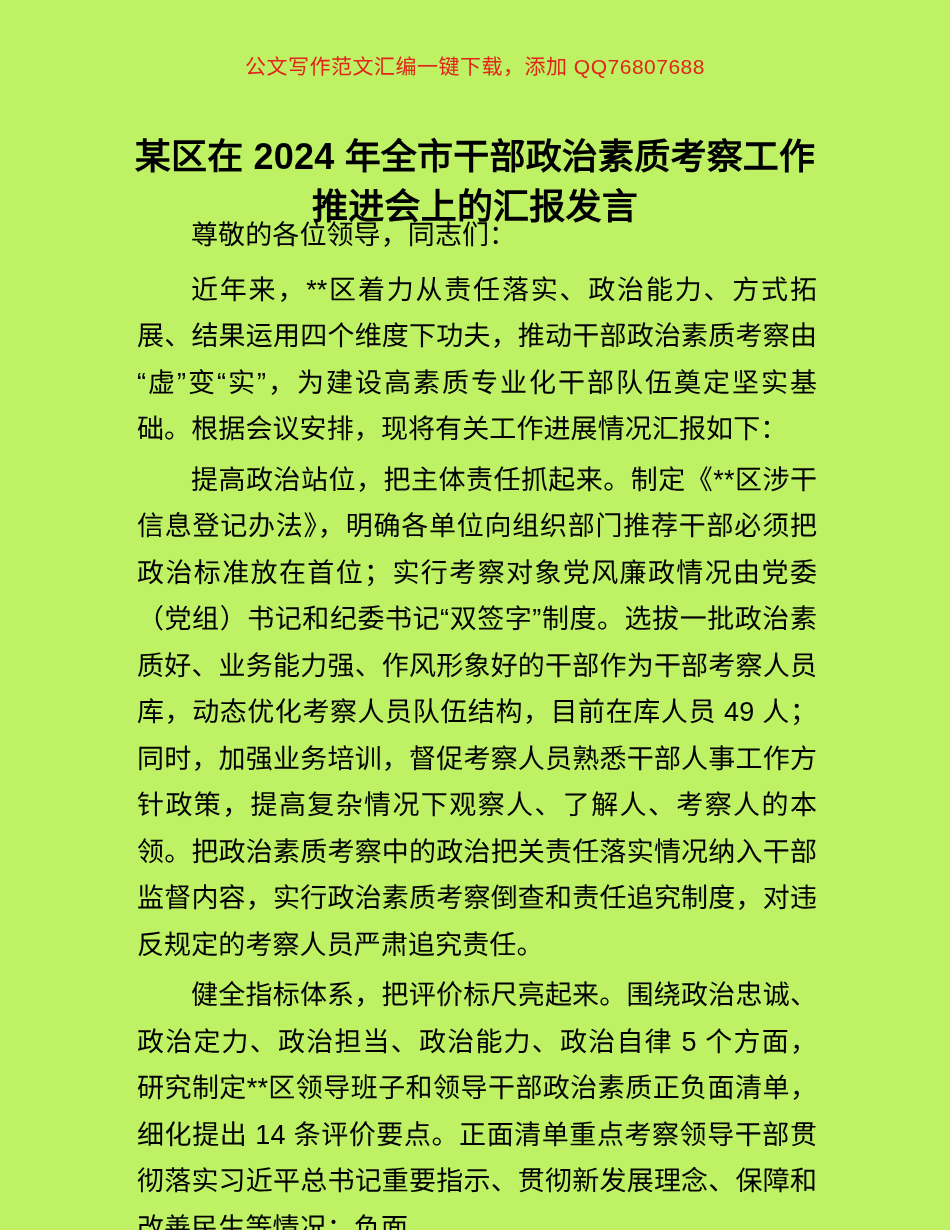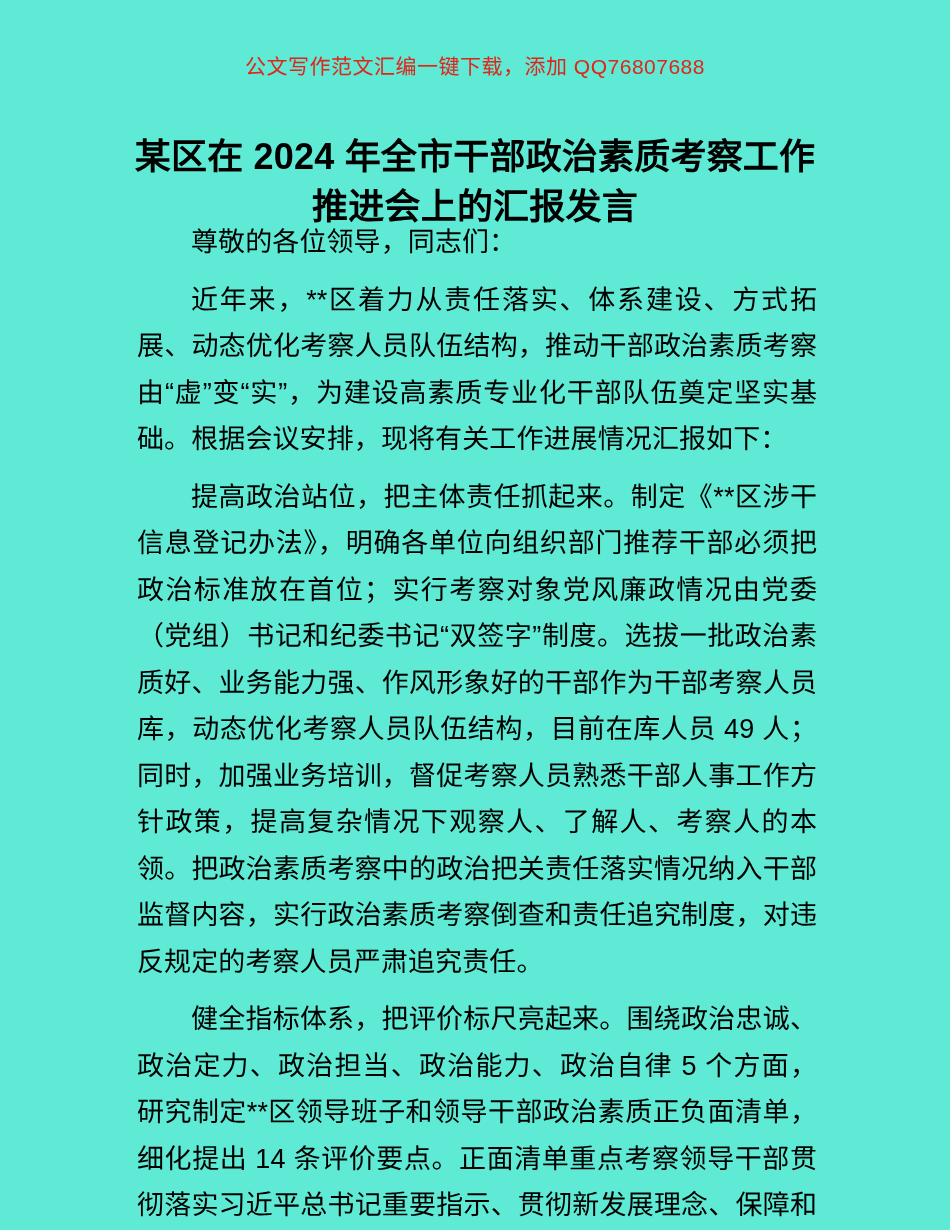--- a/index.html
+++ b/index.html
@@ -14,21 +14,21 @@
     position: relative;
     overflow: hidden;
     font-family: "Liberation Sans", "DejaVu Sans", sans-serif;
     color: #000000;
     -webkit-font-smoothing: antialiased;
   }
 
   .page {
     position: absolute;
     inset: 0;
-    background: #5eead4;
+    background: #bef264;
   }
 
   
   .promo-header {
     position: absolute;
     top: 52px;
     left: 0;
     width: 950px;
     text-align: center;
     font-size: 21px;
@@ -55,21 +55,21 @@
 
   
   .body-block {
     position: absolute;
     top: 208px;
     left: 137px;
     width: 680px;
   }
 
   p.para {
-    margin: 11px 0 3px 0;
+    margin: 4px 0 3px 0;
     font-size: 27px;
     line-height: 46.5px;
     text-align: justify;
     text-justify: inter-ideograph;
     text-indent: 54px;
     letter-spacing: 0.1px;
     color: #000000;
     font-weight: 400;
     word-break: break-all;
   }
@@ -91,21 +91,21 @@
 <div class="page">
 
   <div class="promo-header">公文写作范文汇编一键下载，添加 QQ76807688</div>
 
   <h1 class="doc-title">某区在 2024 年全市干部政治素质考察工作推进会上的汇报发言</h1>
 
   <div class="body-block">
 
     <p class="para salutation">尊敬的各位领导，同志们：</p>
 
-    <p class="para">近年来，**区着力从责任落实、体系建设、方式拓展、动态优化考察人员队伍结构，推动干部政治素质考察由“虚”变“实”，为建设高素质专业化干部队伍奠定坚实基础。根据会议安排，现将有关工作进展情况汇报如下：</p>
+    <p class="para">近年来，**区着力从责任落实、政治能力、方式拓展、结果运用四个维度下功夫，推动干部政治素质考察由“虚”变“实”，为建设高素质专业化干部队伍奠定坚实基础。根据会议安排，现将有关工作进展情况汇报如下：</p>
 
     <p class="para">提高政治站位，把主体责任抓起来。制定《**区涉干信息登记办法》，明确各单位向组织部门推荐干部必须把政治标准放在首位；实行考察对象党风廉政情况由党委（党组）书记和纪委书记“双签字”制度。选拔一批政治素质好、业务能力强、作风形象好的干部作为干部考察人员库，动态优化考察人员队伍结构，目前在库人员 49 人；同时，加强业务培训，督促考察人员熟悉干部人事工作方针政策，提高复杂情况下观察人、了解人、考察人的本领。把政治素质考察中的政治把关责任落实情况纳入干部监督内容，实行政治素质考察倒查和责任追究制度，对违反规定的考察人员严肃追究责任。</p>
 
     <p class="para clipped">健全指标体系，把评价标尺亮起来。围绕政治忠诚、政治定力、政治担当、政治能力、政治自律 5 个方面，研究制定**区领导班子和领导干部政治素质正负面清单，细化提出 14 条评价要点。正面清单重点考察领导干部贯彻落实习近平总书记重要指示、贯彻新发展理念、保障和改善民生等情况；负面</p>
 
   </div>
 
 </div>
 
 </body></html>

